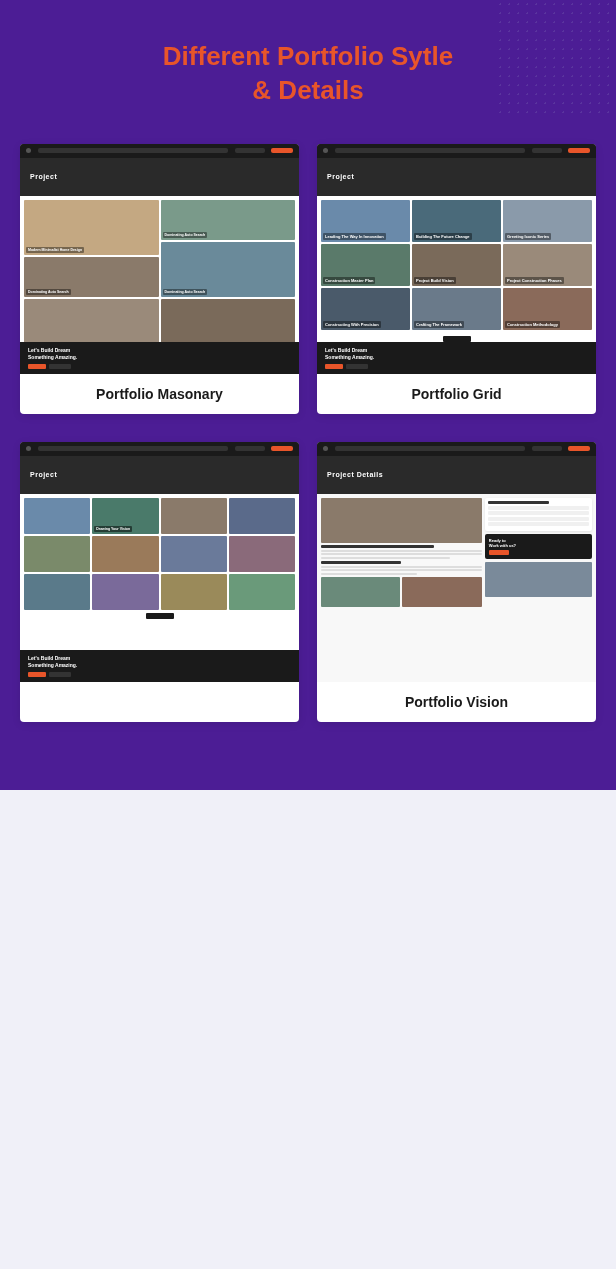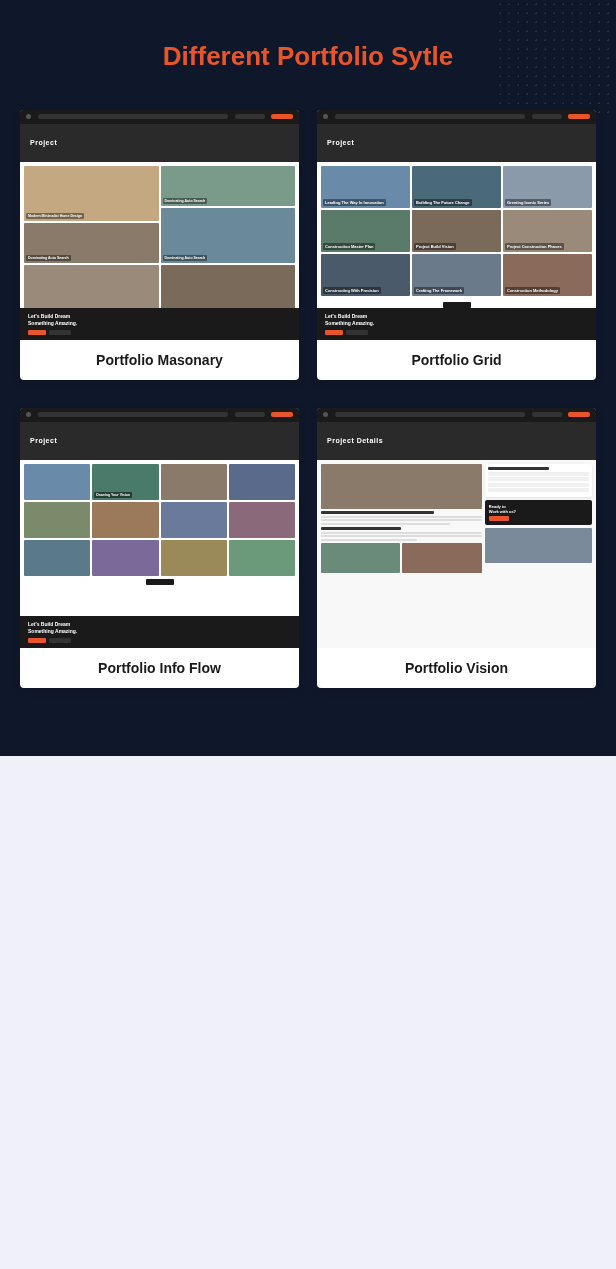--- a/index.html
+++ b/index.html
@@ -6,21 +6,21 @@
     body {
       width: 616px;
       min-height: 1269px;
       background: #f0f0f8;
       font-family: 'Arial', sans-serif;
       overflow-x: hidden;
     }
 
     .page-wrapper {
       width: 616px;
-      background: #0f172a;
+      background: #4c1d95;
       padding: 40px 20px 40px 20px;
     }
 
     .section-heading {
       text-align: center;
       margin-bottom: 36px;
     }
 
     .section-heading h2 {
       font-size: 26px;
@@ -207,20 +207,21 @@
 </head>
 <body>
 
 <div class="page-wrapper">
 
   <div style="position:absolute;top:0;right:0;width:120px;height:120px;opacity:0.2;background-image:radial-gradient(circle, #9090c0 1px, transparent 1px);background-size:9px 9px;pointer-events:none;"></div>
 
   <div class="section-heading">
     <h2>
       <span>Different </span><span style="color:#e8552a;">Portfolio Sytle</span><br>
+      <span>&amp; Details</span>
     </h2>
   </div>
 
   <div class="grid-2x2">
 
     <div class="portfolio-card">
       <div class="card-preview">
         <div class="mini-browser">
           <div class="mini-nav">
             <div class="mini-nav-dot"></div>
@@ -387,21 +388,20 @@
             <div>
               <div class="mini-footer-text">Let's Build Dream<br>Something Amazing.</div>
               <div style="display:flex;gap:3px;margin-top:3px;">
                 <div style="width:18px;height:5px;background:#e8552a;border-radius:1px;"></div>
                 <div style="width:22px;height:5px;background:#333;border-radius:1px;"></div>
               </div>
             </div>
           </div>
         </div>
       </div>
-      <div class="card-label">Portfolio Info Flow</div>
     </div>
 
     <div class="portfolio-card">
       <div class="card-preview" style="height:240px;">
         <div class="mini-browser">
           <div class="mini-nav">
             <div class="mini-nav-dot"></div>
             <div class="mini-nav-bar"></div>
             <div class="mini-nav-bar" style="width:30px;flex:none;"></div>
             <div class="mini-nav-btn"></div>

